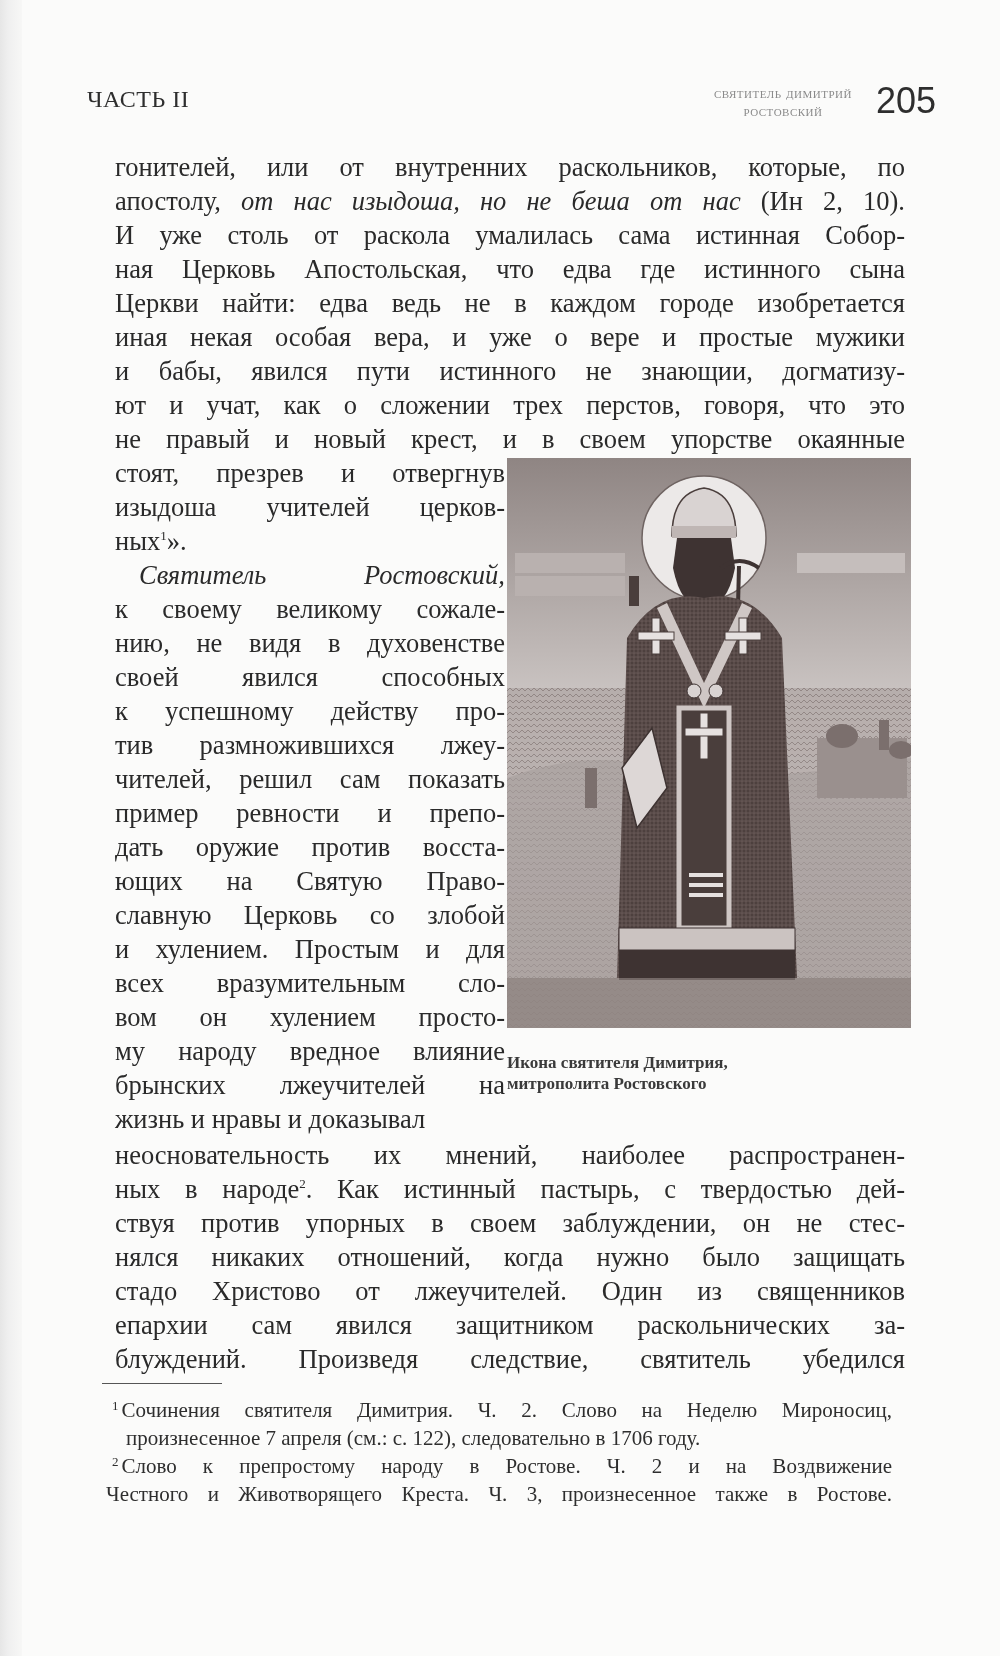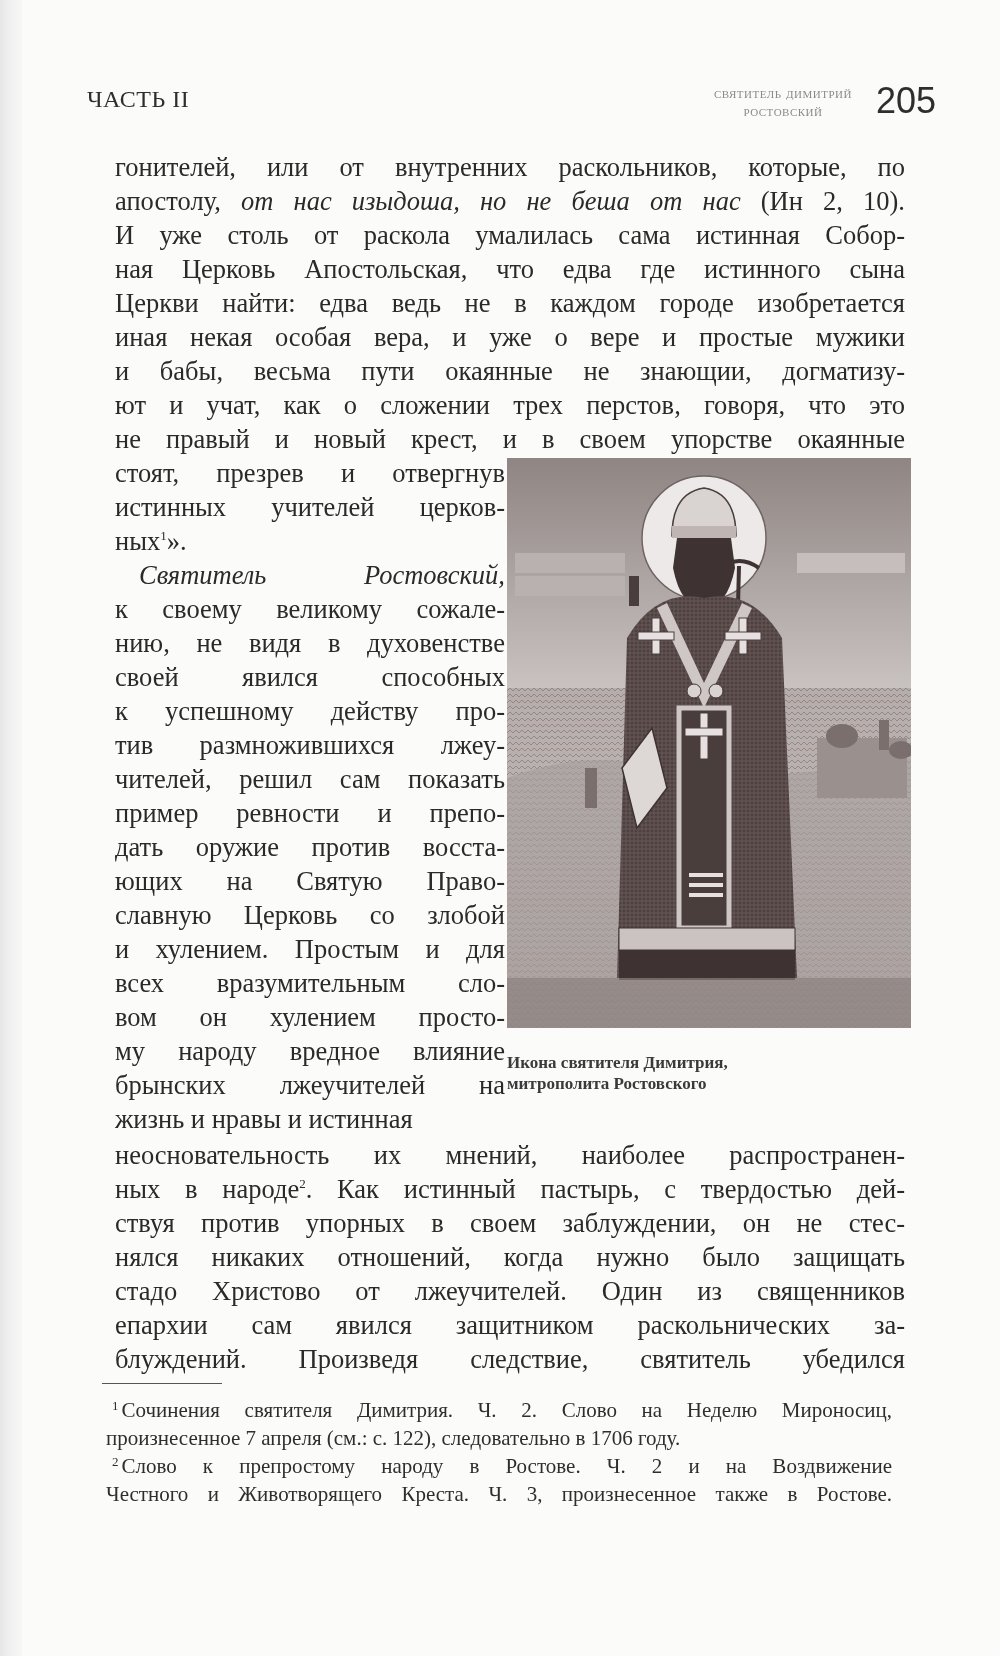--- a/index.html
+++ b/index.html
@@ -85,21 +85,21 @@
     }
     .footnote-line {
       position: absolute;
       left: 106px;
       font-size: 21px;
       line-height: 28px;
       white-space: nowrap;
       color: #2e2e2e;
     }
     .fn-full { width: 786px; text-align: justify; text-align-last: justify; }
-    .fn-last { text-align: left; }
+    .fn-last { text-align: left; margin-left: 20px; }
     .fn-indent { left: 112px; width: 780px; }
     .fn-num { font-size: 13px; vertical-align: 7px; line-height: 0; margin-right: 3px; }
   </style>
 </head>
 <body>
 
 <div class="page-edge"></div>
 
 <div class="running-head-left">ЧАСТЬ II</div>
 <div class="running-head-right">
@@ -107,44 +107,44 @@
   <div>ростовский</div>
 </div>
 <div class="page-number">205</div>
 
 <div class="body-line full" style="top:150px">гонителей, или от внутренних раскольников, которые, по</div>
 <div class="body-line full" style="top:184px"><span>апостолу, </span><em>от нас изыдоша, но не беша от нас</em><span> (Ин 2, 10).</span></div>
 <div class="body-line full" style="top:218px">И уже столь от раскола умалилась сама истинная Собор-</div>
 <div class="body-line full" style="top:252px">ная Церковь Апостольская, что едва где истинного сына</div>
 <div class="body-line full" style="top:286px">Церкви найти: едва ведь не в каждом городе изобретается</div>
 <div class="body-line full" style="top:320px">иная некая особая вера, и уже о вере и простые мужики</div>
-<div class="body-line full" style="top:354px">и бабы, весьма пути окаянные не знающии, догматизу-</div>
+<div class="body-line full" style="top:354px">и бабы, явился пути истинного не знающии, догматизу-</div>
 <div class="body-line full" style="top:388px">ют и учат, как о сложении трех перстов, говоря, что это</div>
 <div class="body-line full" style="top:422px">не правый и новый крест, и в своем упорстве окаянные</div>
 
 <div class="body-line narrow" style="top:456px">стоят, презрев и отвергнув</div>
-<div class="body-line narrow" style="top:490px">истинных учителей церков-</div>
+<div class="body-line narrow" style="top:490px">изыдоша учителей церков-</div>
 <div class="body-line last-narrow" style="top:524px"><span>ных</span><sup>1</sup><span>».</span></div>
 <div class="body-line narrow indent" style="top:558px">Святитель Ростовский,</div>
 <div class="body-line narrow" style="top:592px">к своему великому сожале-</div>
 <div class="body-line narrow" style="top:626px">нию, не видя в духовенстве</div>
 <div class="body-line narrow" style="top:660px">своей явился способных</div>
 <div class="body-line narrow" style="top:694px">к успешному действу про-</div>
 <div class="body-line narrow" style="top:728px">тив размножившихся лжеу-</div>
 <div class="body-line narrow" style="top:762px">чителей, решил сам показать</div>
 <div class="body-line narrow" style="top:796px">пример ревности и препо-</div>
 <div class="body-line narrow" style="top:830px">дать оружие против восста-</div>
 <div class="body-line narrow" style="top:864px">ющих на Святую Право-</div>
 <div class="body-line narrow" style="top:898px">славную Церковь со злобой</div>
 <div class="body-line narrow" style="top:932px">и хулением. Простым и для</div>
 <div class="body-line narrow" style="top:966px">всех вразумительным сло-</div>
 <div class="body-line narrow" style="top:1000px">вом он хулением просто-</div>
 <div class="body-line narrow" style="top:1034px">му народу вредное влияние</div>
 <div class="body-line narrow" style="top:1068px">брынских лжеучителей на</div>
-<div class="body-line last-narrow" style="top:1102px">жизнь и нравы и истинная</div>
+<div class="body-line last-narrow" style="top:1102px">жизнь и нравы и доказывал</div>
 
 <div class="body-line full" style="top:1138px">неосновательность их мнений, наиболее распространен-</div>
 <div class="body-line full" style="top:1172px"><span>ных в народе</span><sup>2</sup><span>. </span><span>Как истинный пастырь, с твердостью дей-</span></div>
 <div class="body-line full" style="top:1206px">ствуя против упорных в своем заблуждении, он не стес-</div>
 <div class="body-line full" style="top:1240px">нялся никаких отношений, когда нужно было защищать</div>
 <div class="body-line full" style="top:1274px">стадо Христово от лжеучителей. Один из священников</div>
 <div class="body-line full" style="top:1308px">епархии сам явился защитником раскольнических за-</div>
 <div class="body-line full" style="top:1342px">блуждений. Произведя следствие, святитель убедился</div>
 
 <div class="illustration">

